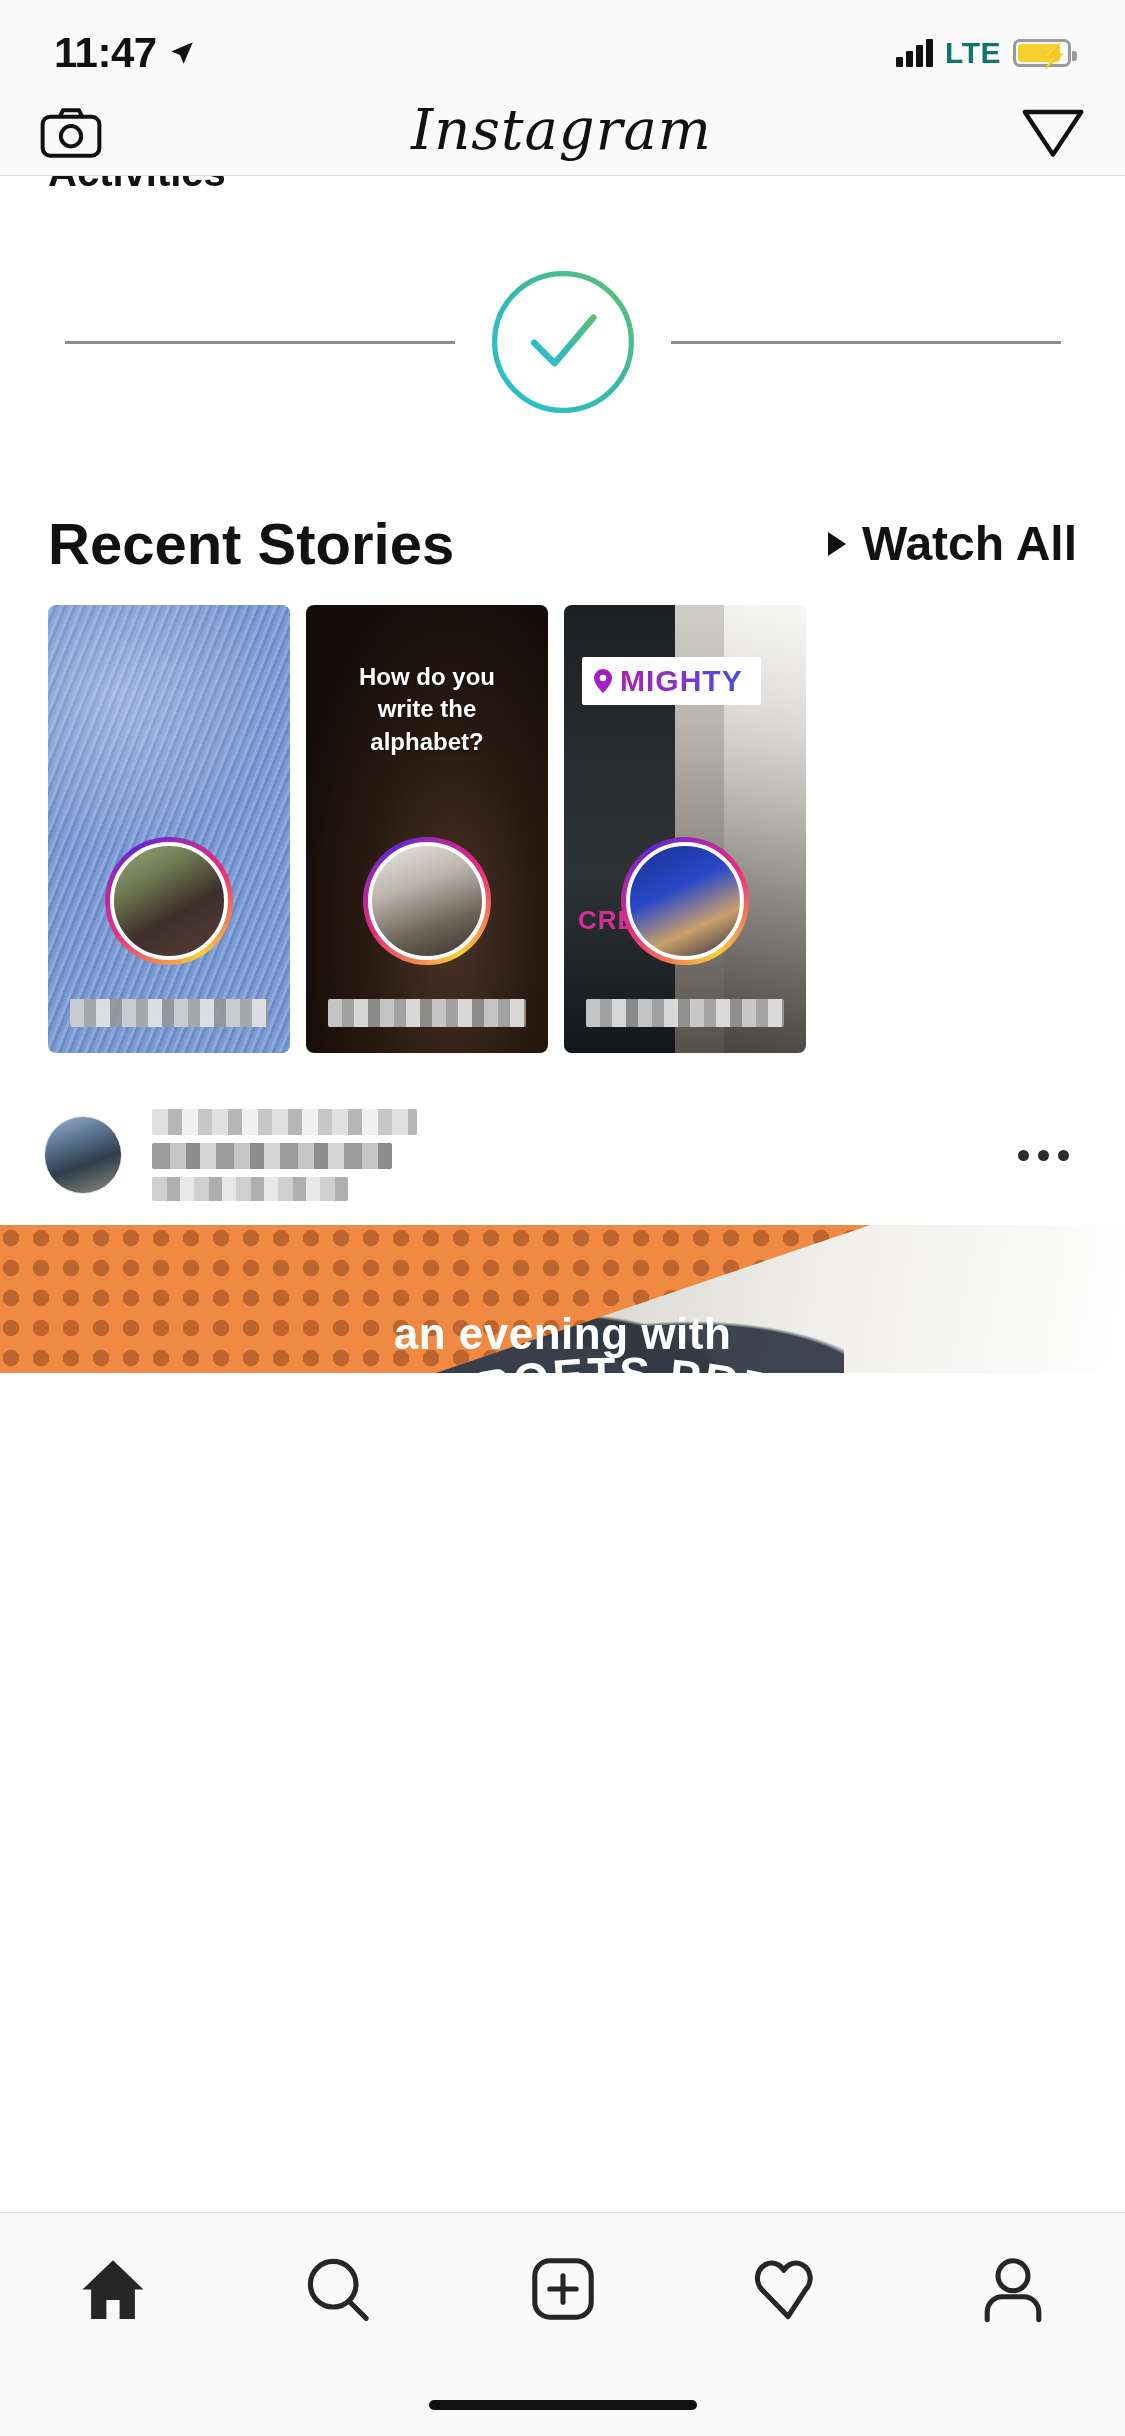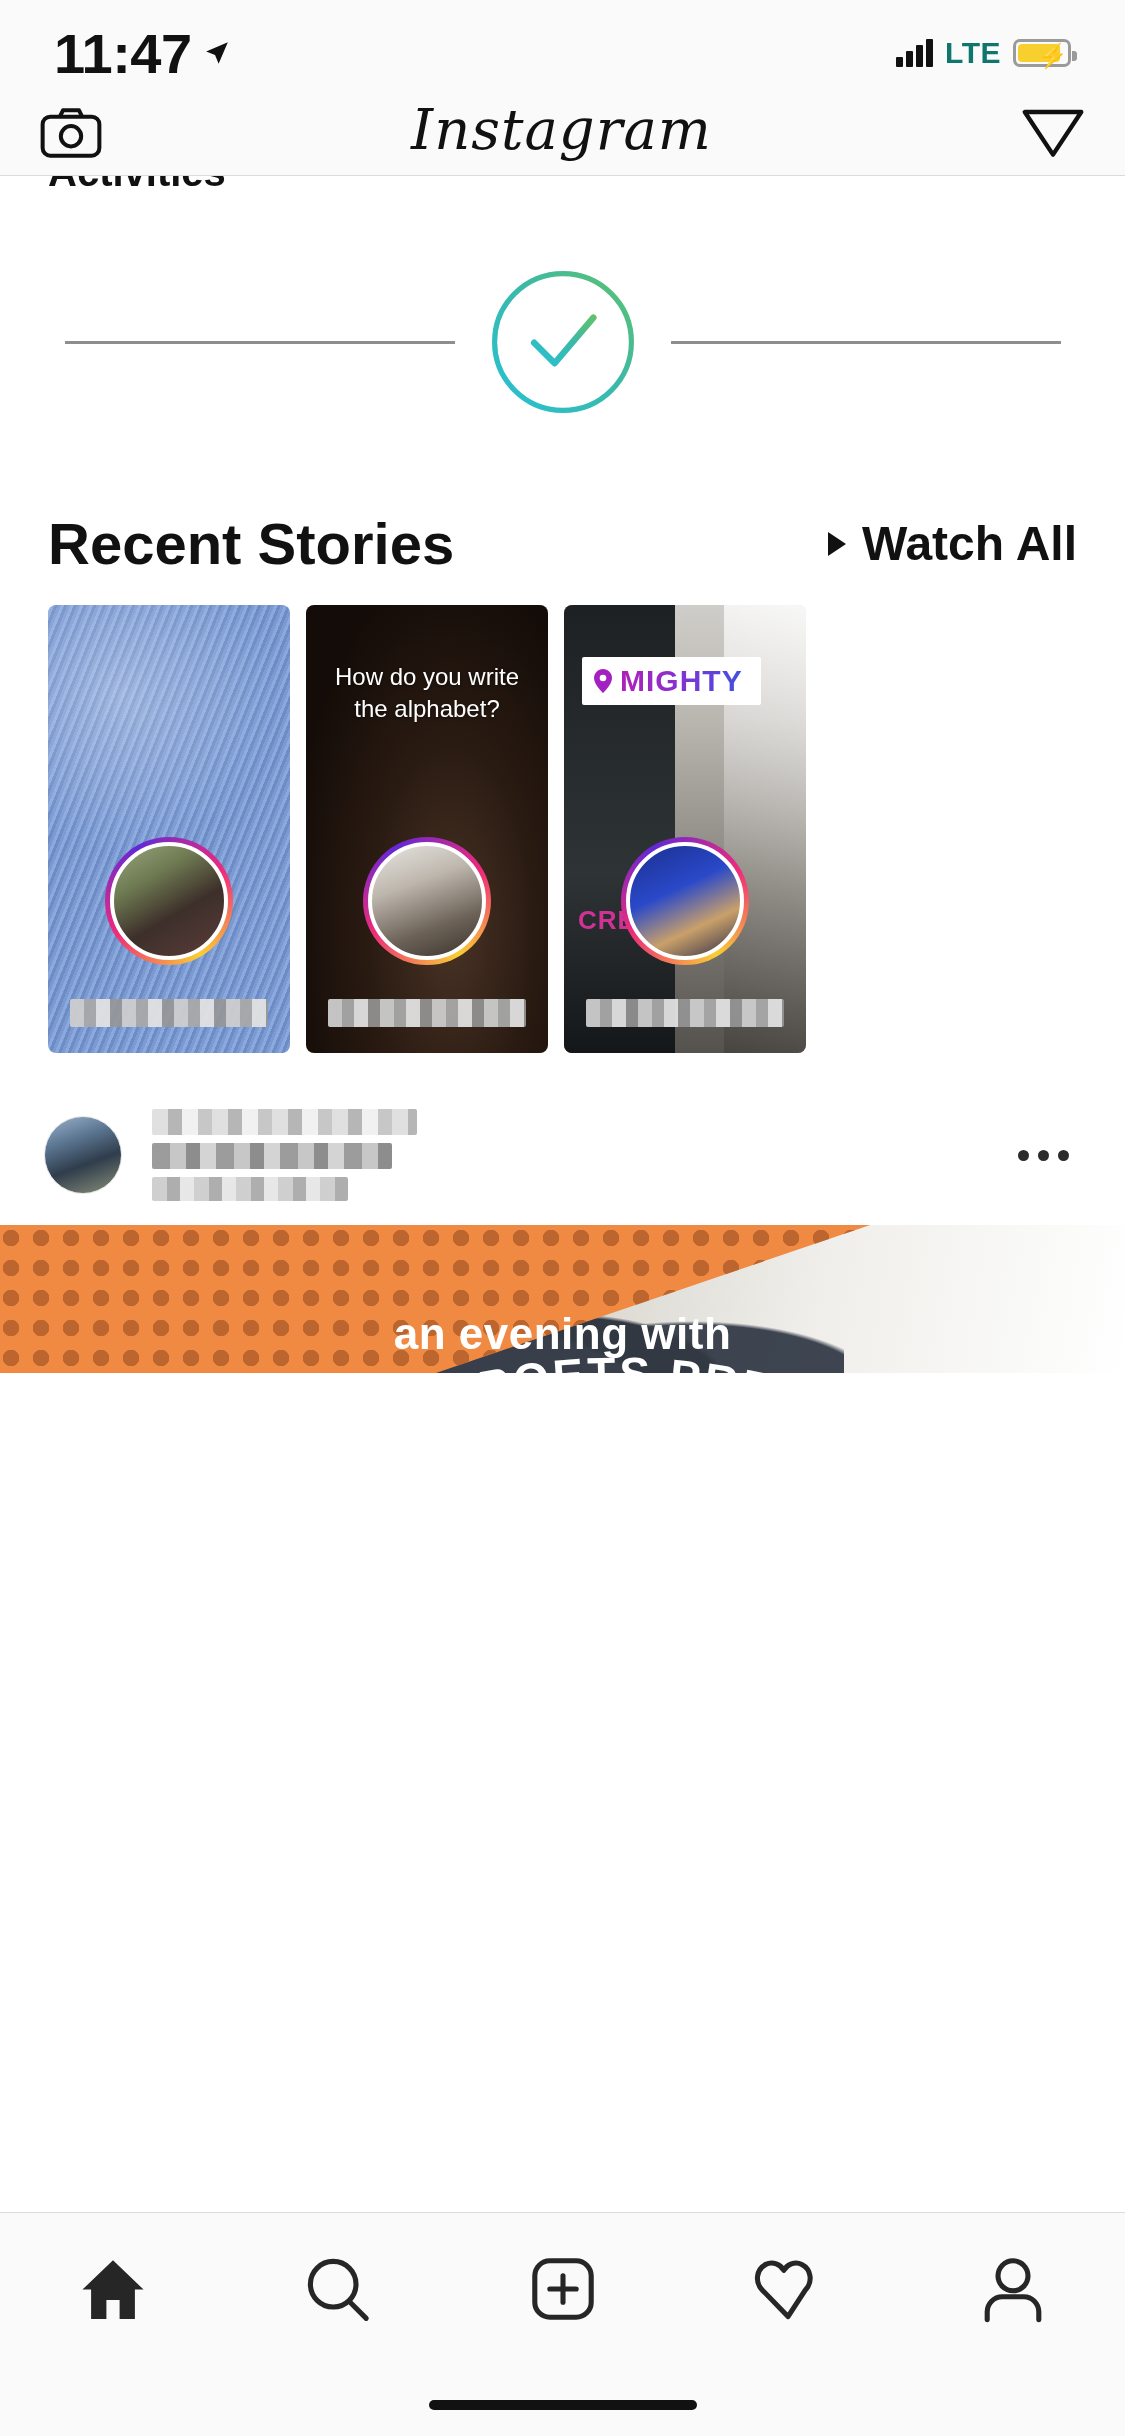--- a/index.html
+++ b/index.html
@@ -12,21 +12,21 @@
   .phone { position: relative; width: 1125px; height: 2436px; background: #fff; }
 
   
   .statusbar {
     position: absolute; top: 0; left: 0; width: 1125px; height: 88px;
     background: #fafafa;
     display: flex; align-items: center; justify-content: space-between;
     padding: 18px 54px 0 54px;
   }
   .sb-left { display: flex; align-items: center; gap: 12px; }
-  .sb-time { font-size: 56px; font-weight: 700; color: #111; letter-spacing: -0.5px; }
+  .sb-time { font-size: 42px; font-weight: 700; color: #111; letter-spacing: -0.5px; }
   .sb-loc { width: 26px; height: 26px; }
   .sb-right { display: flex; align-items: center; gap: 12px; }
   .sb-lte { font-size: 30px; font-weight: 600; color: #0f766e; letter-spacing: 0.5px; }
   .sig { display: flex; align-items: flex-end; gap: 3px; height: 28px; }
   .sig i { display: block; width: 7px; background: #111; border-radius: 1px; }
   .sig i:nth-child(1){height:10px} .sig i:nth-child(2){height:16px}
   .sig i:nth-child(3){height:22px} .sig i:nth-child(4){height:28px}
   .batt { position: relative; width: 58px; height: 28px; border: 3px solid #9a9a9a;
           border-radius: 7px; display:flex; align-items:center; }
   .batt::after { content:""; position:absolute; right:-9px; top:9px; width:5px; height:10px;
@@ -87,21 +87,21 @@
       linear-gradient(180deg,#cfcdc9 0%,#b9b6b0 26%,#8f8b85 56%,#55514c 100%); }
   .story-card.c3::before {
       content:""; position:absolute; left:0; top:0; width:46%; height:100%;
       background: linear-gradient(180deg,#1d2124,#2e3336 60%,#14171a); }
   .story-card.c3::after {
       content:""; position:absolute; right:0; top:0; width:34%; height:100%;
       background: linear-gradient(200deg, rgba(255,255,255,.85), rgba(190,188,183,.25) 60%, rgba(60,58,55,.5)); }
 
   .story-text {
     position:absolute; left:0; right:0; top: 56px; text-align:center;
-    font-size: 24px; font-weight:400; color:#fff; line-height:1.35; padding: 0 22px;
+    font-size: 24px; font-weight:700; color:#fff; line-height:1.35; padding: 0 22px;
     text-shadow: 0 1px 3px rgba(0,0,0,.45); z-index: 3;
   }
   .loc-pill {
     position:absolute; left: 18px; top: 52px; background:#fff; border-radius: 2px;
     padding: 7px 18px 7px 12px; display:flex; align-items:center; gap:8px; z-index:4;
   }
   .loc-pill .pin { width:18px; height:24px; }
   .loc-pill .txt {
     font-size: 30px; font-weight: 700; letter-spacing: 1px;
     background: linear-gradient(90deg,#b021b8 0%, #8a2fd0 45%, #3f51e0 100%);

